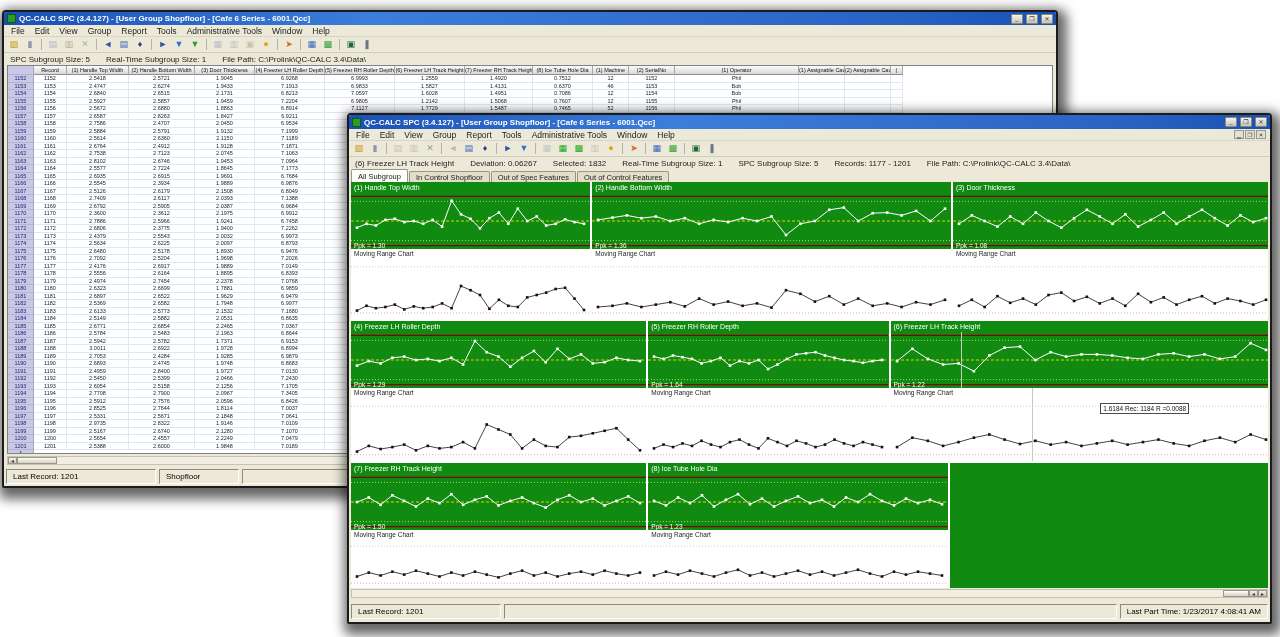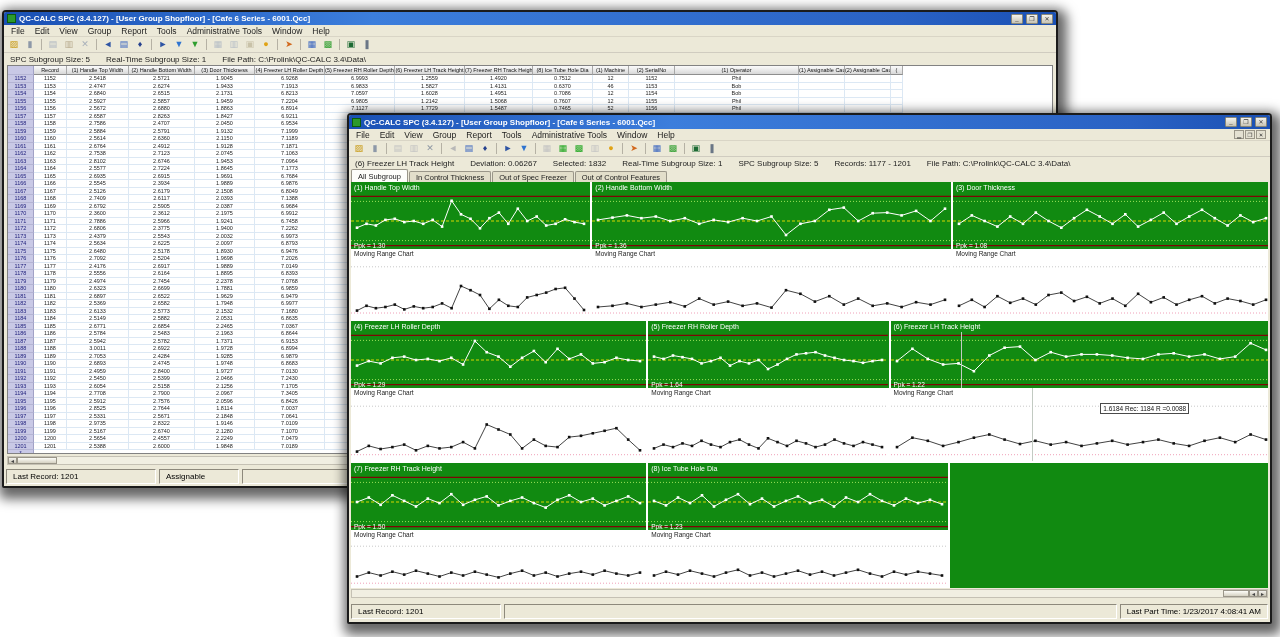--- a/index.html
+++ b/index.html
@@ -1047,21 +1047,21 @@
         </div>
       </div>
     <div class="hscroll" style="left:3px;right:3px;top:444px">
       <span class="sarrow">◄</span>
       <span class="sthumb"></span>
       <span class="sflex"></span>
       <span class="sarrow">►</span>
     </div>
     <div class="statusbar" style="bottom:2px">
       <span class="spanel" style="min-width:150px">Last Record: 1201</span>
-      <span class="spanel" style="min-width:80px">Assignable</span>
+      <span class="spanel" style="min-width:80px">Shopfloor</span>
       <span class="spanel fill"></span>
     </div>
   </div>
 
   <div class="win" id="frontwin" style="left:347px;top:113px;width:925px;height:511px;z-index:2">
     <div class="titlebar" style="height:14px">
       <span class="appicon"></span>
       <span class="title">QC-CALC SPC (3.4.127) - [User Group Shopfloor] - [Cafe 6 Series - 6001.Qcc]</span>
       <span class="winbtn">_</span>
       <span class="winbtn">❐</span>
@@ -1116,22 +1116,22 @@
         <span>(6) Freezer LH Track Height</span>
         <span>Deviation: 0.06267</span>
         <span>Selected: 1832</span>
         <span>Real-Time Subgroup Size: 1</span>
         <span>SPC Subgroup Size: 5</span>
         <span>Records: 1177 - 1201</span>
         <span>File Path: C:\Prolink\QC-CALC 3.4\Data\</span>
       </div>
     <div id="tabstrip" style="position:absolute;left:2px;right:2px;top:54px;height:13px;display:flex;align-items:flex-end;background:#ece9d8">
         <span style="font-size: 7.5px; padding: 0px 6px; margin-right: 1px; border-top: 1px solid rgb(154, 150, 137); border-right: 1px solid rgb(154, 150, 137); border-left: 1px solid rgb(154, 150, 137); border-image: initial; border-bottom: none; border-radius: 2px 2px 0px 0px; height: 13px; line-height: 13px; background: rgb(253, 253, 250); color: rgb(28, 28, 28);">All Subgroup</span>
-        <span style="font-size: 7.5px; padding: 0px 6px; margin-right: 1px; border-top: 1px solid rgb(154, 150, 137); border-right: 1px solid rgb(154, 150, 137); border-left: 1px solid rgb(154, 150, 137); border-image: initial; border-bottom: none; border-radius: 2px 2px 0px 0px; height: 11px; line-height: 11px; background: rgb(226, 222, 202); color: rgb(28, 28, 28);">In Control Thickness</span>
-        <span style="font-size: 7.5px; padding: 0px 6px; margin-right: 1px; border-top: 1px solid rgb(154, 150, 137); border-right: 1px solid rgb(154, 150, 137); border-left: 1px solid rgb(154, 150, 137); border-image: initial; border-bottom: none; border-radius: 2px 2px 0px 0px; height: 11px; line-height: 11px; background: rgb(226, 222, 202); color: rgb(28, 28, 28);">Out of Spec Freezer</span>
+        <span style="font-size: 7.5px; padding: 0px 6px; margin-right: 1px; border-top: 1px solid rgb(154, 150, 137); border-right: 1px solid rgb(154, 150, 137); border-left: 1px solid rgb(154, 150, 137); border-image: initial; border-bottom: none; border-radius: 2px 2px 0px 0px; height: 11px; line-height: 11px; background: rgb(226, 222, 202); color: rgb(28, 28, 28);">In Control Shopfloor</span>
+        <span style="font-size: 7.5px; padding: 0px 6px; margin-right: 1px; border-top: 1px solid rgb(154, 150, 137); border-right: 1px solid rgb(154, 150, 137); border-left: 1px solid rgb(154, 150, 137); border-image: initial; border-bottom: none; border-radius: 2px 2px 0px 0px; height: 11px; line-height: 11px; background: rgb(226, 222, 202); color: rgb(28, 28, 28);">Out of Spec Features</span>
         <span style="font-size: 7.5px; padding: 0px 6px; margin-right: 1px; border-top: 1px solid rgb(154, 150, 137); border-right: 1px solid rgb(154, 150, 137); border-left: 1px solid rgb(154, 150, 137); border-image: initial; border-bottom: none; border-radius: 2px 2px 0px 0px; height: 11px; line-height: 11px; background: rgb(226, 222, 202); color: rgb(28, 28, 28);">Out of Control Features</span>
       </div>
     <div class="chartarea" id="chartgrid" style="left:2px;right:2px;top:67px;height:406px">
         <div class="prow" style="height: 137px;">
           <div class="panel" style="flex: 0 0 26.1%; height: 137px;">
             <div class="ph">(1) Handle Top Width</div>
             <div class="xwrap">
               <div class="ppk">Ppk = 1.30</div>
               <svg width="239" height="56">
                 <line x1="0" x2="239" y1="3.4" y2="3.4" stroke="#7d0606" stroke-width="1.4"></line>

